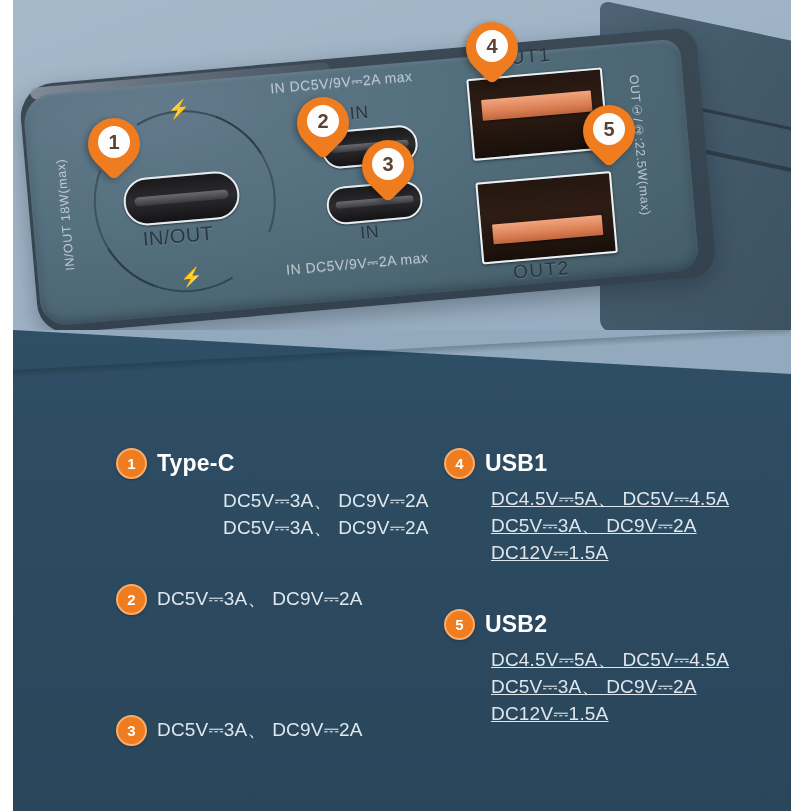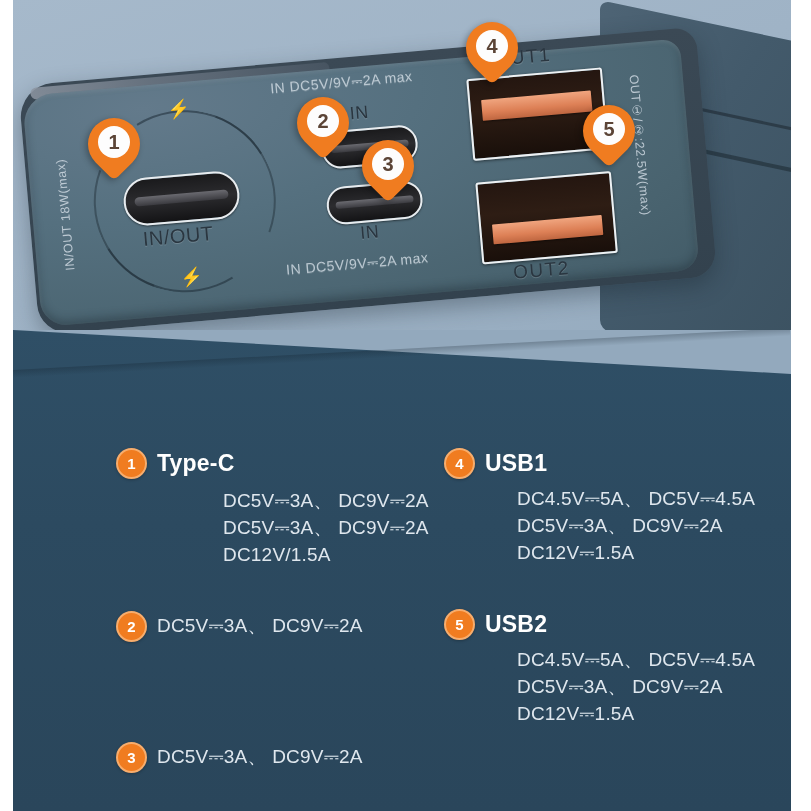--- a/index.html
+++ b/index.html
@@ -340,21 +340,21 @@
     white-space: nowrap;
   }
   .entry-lines {
     color: #dfe7ee;
     font-size: 19px;
     line-height: 1.42;
     letter-spacing: .2px;
     white-space: nowrap;
   }
   .entry-lines.indent-deep { margin-left: 107px; margin-top: 9px; }
-  .entry-lines.indent-shallow { margin-left: 73px; margin-top: 7px; }
+  .entry-lines.indent-shallow { margin-left: 47px; margin-top: 7px; text-decoration: underline; }
 </style>
 </head>
 <body>
 
 <div id="page">
 
   <div class="photo-scene">
     <div class="photo-bg"></div>
 
     <div class="device-body-back"></div>
@@ -424,21 +424,20 @@
     <div class="spec-col col-left">
 
       <div class="spec-entry" style="margin-bottom:42px;">
         <div class="entry-head">
           <div class="badge">1</div>
           <div class="entry-title">Type-C</div>
         </div>
         <div class="entry-lines indent-deep">
           <div>DC5V⎓3A、 DC9V⎓2A</div>
           <div>DC5V⎓3A、 DC9V⎓2A</div>
-          <div>DC12V/1.5A</div>
         </div>
       </div>
 
       <div class="spec-entry" style="margin-bottom:100px;">
         <div class="entry-head">
           <div class="badge">2</div>
           <div class="entry-inline">DC5V⎓3A、 DC9V⎓2A</div>
         </div>
       </div>
 

